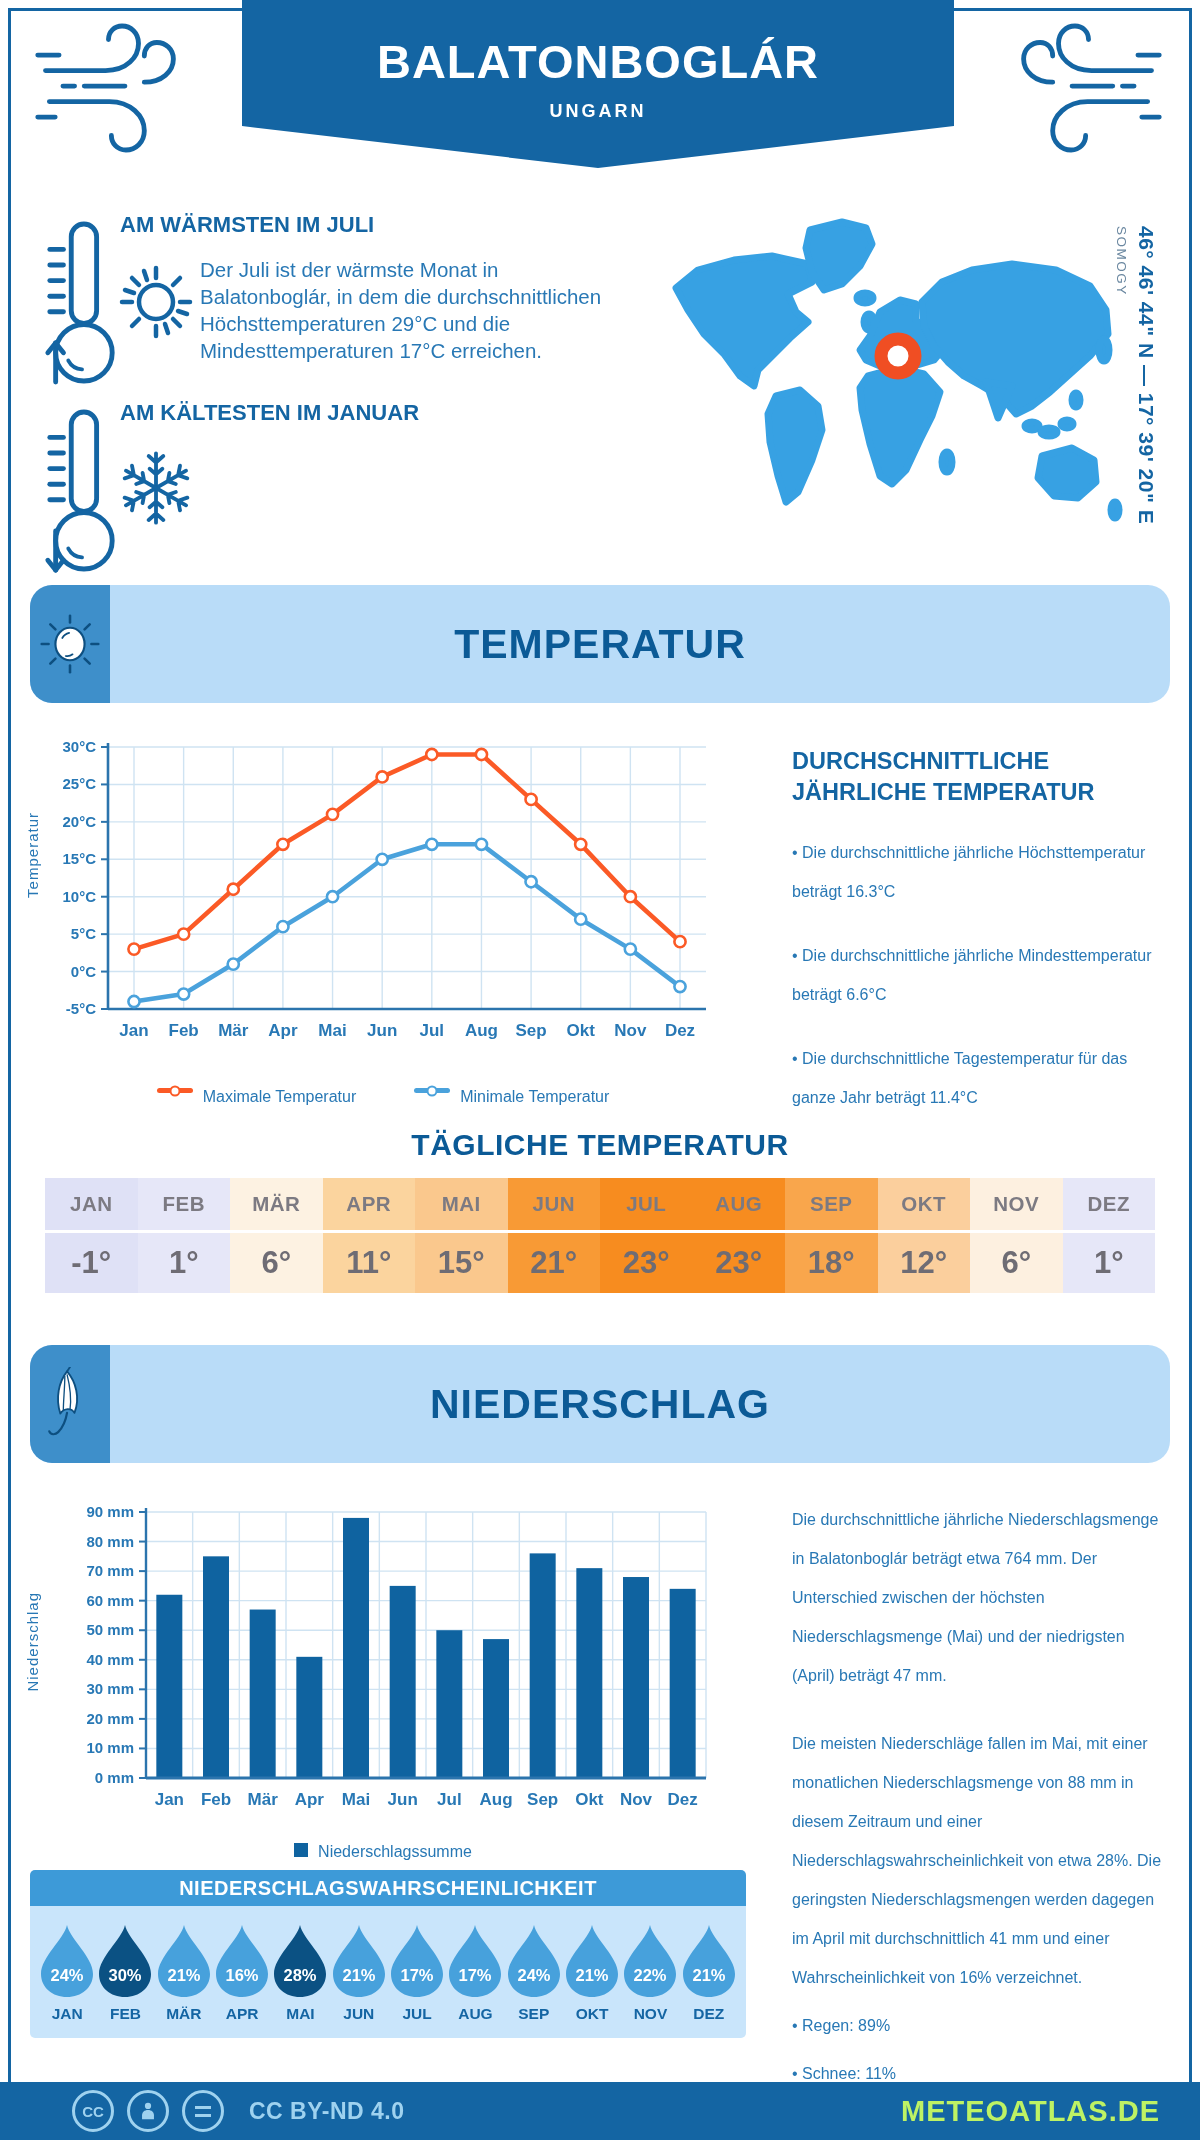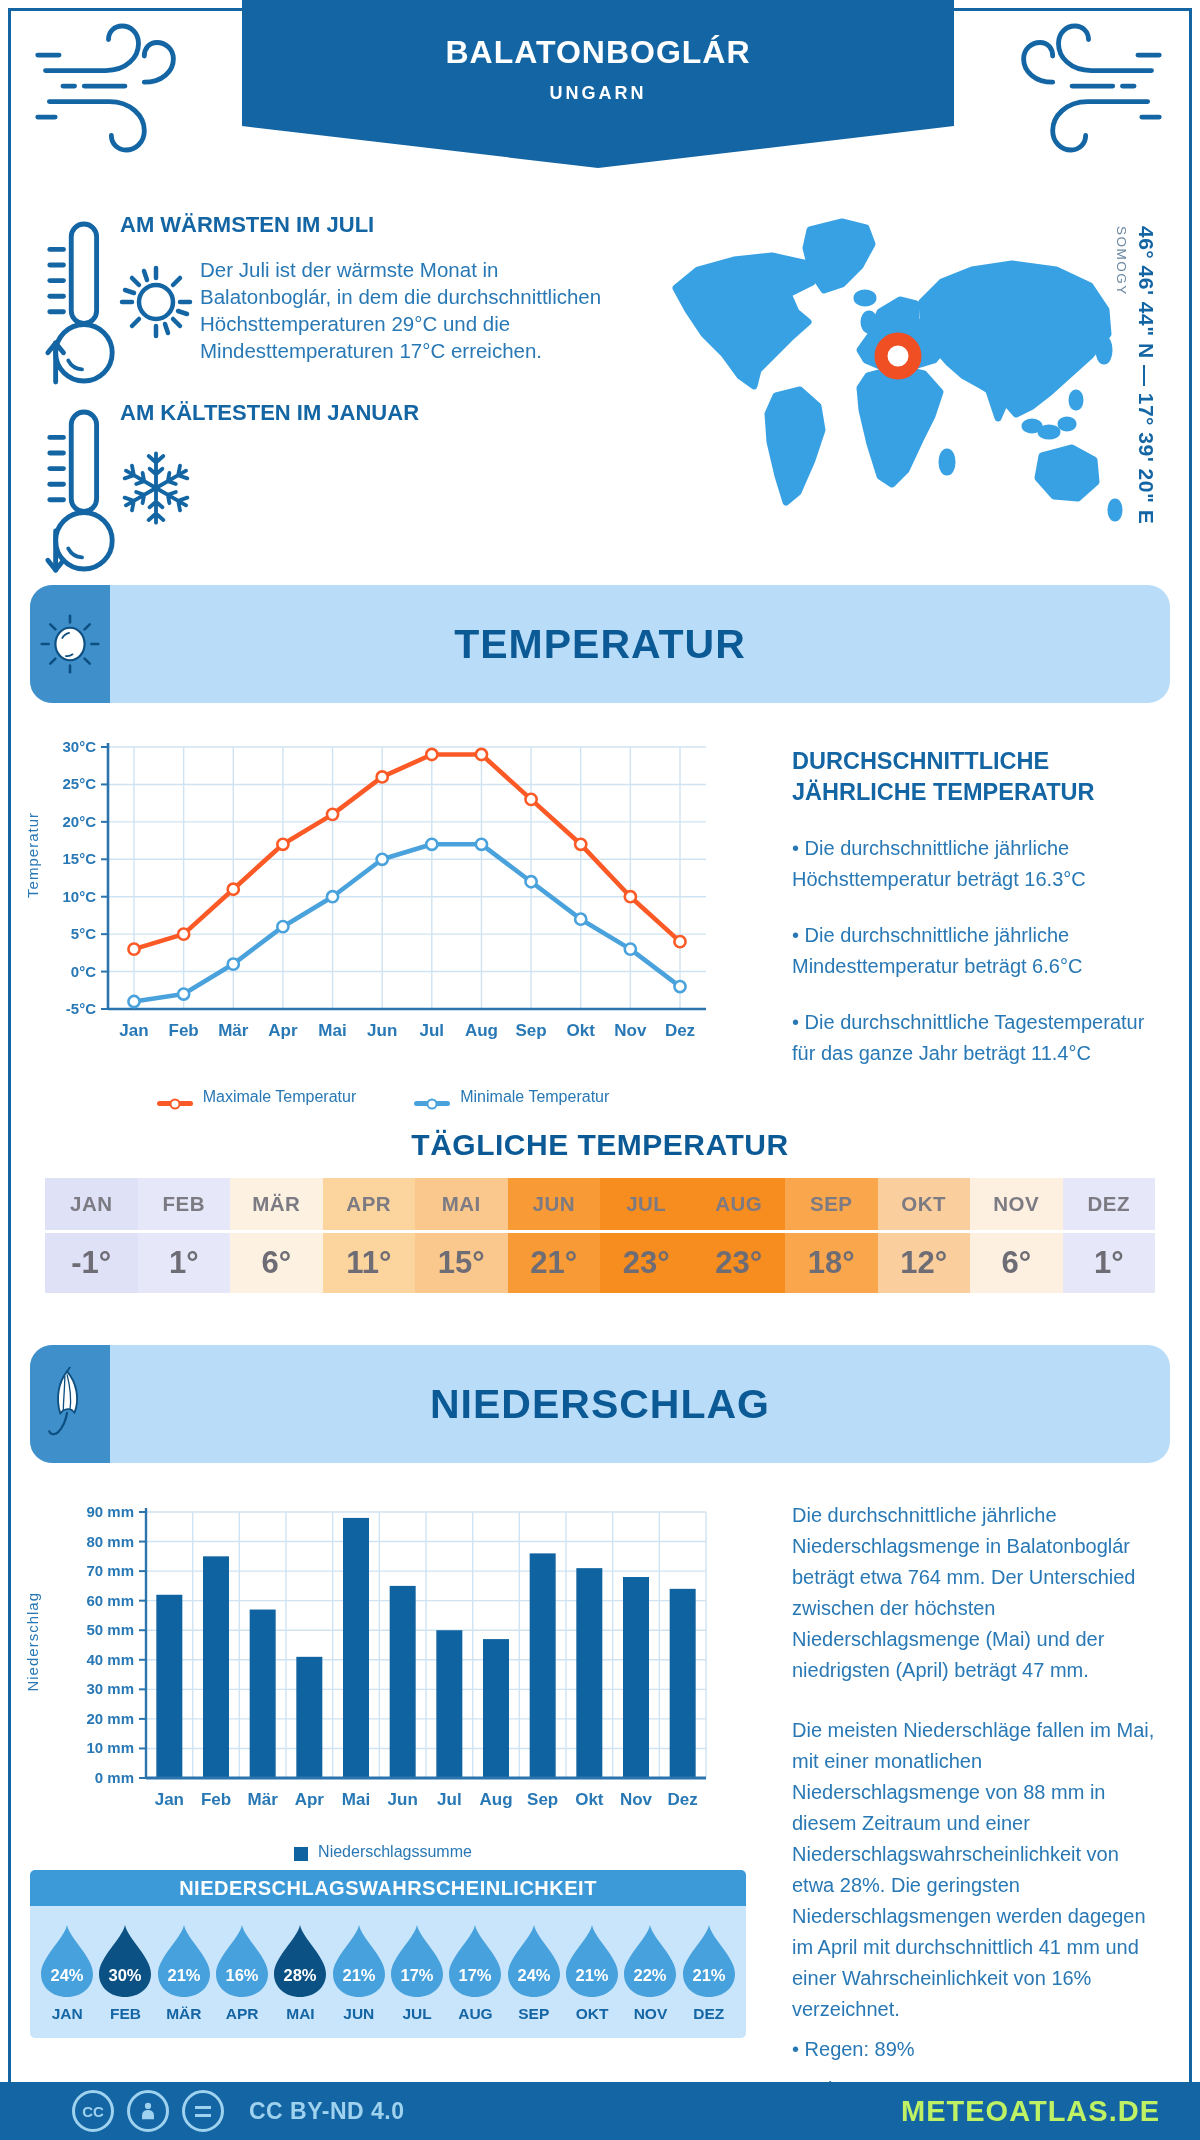--- a/index.html
+++ b/index.html
@@ -10,21 +10,21 @@
     --footer-ink:#9fd2ef; --tbl-month:#7c7a82; --tbl-val:#6e6c74;
   }
   *{margin:0;padding:0;box-sizing:border-box}
   html,body{background:#e8e8e8;font-family:"Liberation Sans",sans-serif}
   svg{font-family:inherit}
   .page{position:relative;width:1200px;height:2140px;background:#fff;margin:0 auto;overflow:hidden}
   .page-border{position:absolute;left:8px;top:8px;right:8px;bottom:58px;border:3px solid var(--primary);border-bottom:none;pointer-events:none}
   
   .header-banner{position:absolute;left:242px;top:0;width:712px;height:168px;background:var(--primary);
     clip-path:polygon(0 0,100% 0,100% 75%,50% 100%,0 75%)}
-  .header-banner .title{margin-top:34px;text-align:center;color:#fff;font-size:32px;font-weight:800;letter-spacing:1px}
+  .header-banner .title{margin-top:34px;text-align:center;color:#fff;font-size:47px;font-weight:800;letter-spacing:1px}
   .header-banner .subtitle{margin-top:12px;text-align:center;color:#fff;font-size:18px;font-weight:600;letter-spacing:3px}
   .wind{position:absolute;top:18px;width:155px;height:140px}
   .wind.left{left:30px}.wind.right{left:1012px;transform:scaleX(-1)}
   
   .hl{position:absolute;left:42px;width:592px;height:186px}
   .hl .thermo{position:absolute;left:0;top:4px;width:78px;height:176px}
   .hl h2{position:absolute;left:78px;top:0;font-size:22px;font-weight:800;color:var(--primary);white-space:nowrap}
   .hl .side-icon{position:absolute;left:72px;top:42px;width:84px;height:92px}
   .hl p{position:absolute;left:158px;top:44px;width:434px;font-size:20.5px;line-height:27px;color:var(--body-text)}
   
@@ -39,31 +39,31 @@
   .banner h1{text-align:center;line-height:118px;font-size:41px;font-weight:800;color:var(--banner-title);letter-spacing:1px}
   
   .chart{position:absolute;left:46px;width:674px}
   #line-chart{top:733px;height:346px}
   #bar-chart{top:1496px;height:345px}
   .vlabel{position:absolute;writing-mode:vertical-rl;transform:rotate(180deg);font-size:15px;color:var(--body-text);letter-spacing:1px}
   #temp-ylabel{left:24px;top:812px}
   #prec-ylabel{left:24px;top:1592px}
   .legend{position:absolute;left:46px;width:674px;display:flex;justify-content:center;gap:58px}
   #line-legend{top:1088px}
-  .lg-item{display:flex;align-items:flex-end;gap:10px;font-size:16px;color:var(--body-text)}
+  .lg-item{display:flex;align-items:flex-start;gap:10px;font-size:16px;color:var(--body-text)}
   .lgline{width:36px;height:5px;border-radius:3px;background:currentColor;position:relative;display:inline-block}
   .lgline::after{content:"";position:absolute;left:50%;top:50%;transform:translate(-50%,-50%);width:7px;height:7px;border-radius:50%;background:#fff;border:2.5px solid currentColor}
   #bar-legend{top:1843px}
   .lgsq{width:14px;height:14px;display:inline-block;background:var(--bar)}
   
   .col-r{position:absolute;left:792px;width:374px}
   #temp-col{top:746px}
   #prec-col{top:1500px}
   .col-r h3{font-size:23.5px;font-weight:800;color:var(--primary);line-height:31px}
-  .col-r p{font-size:20px;line-height:31px;color:var(--body-text)}
+  .col-r p{font-size:16px;line-height:39px;color:var(--body-text)}
   #temp-col p{margin-top:25px}
   #prec-col p+p{margin-top:29px}
   #prec-col h3{margin-top:32px}
   #prec-col .bullets p{margin-top:9px}
   
   #daily-title{position:absolute;left:0;top:1128px;width:100%;text-align:center;font-size:30px;font-weight:800;color:var(--banner-title);letter-spacing:.5px}
   #daily-table{position:absolute;left:45px;top:1178px;width:1110px;display:flex}
   .day-col{flex:1;text-align:center}
   .day-col .m{height:52px;line-height:52px;font-size:20.5px;font-weight:700;color:var(--tbl-month);letter-spacing:.5px}
   .day-col .v{height:60px;line-height:60px;font-size:31px;font-weight:700;color:var(--tbl-val);margin-top:3px}

